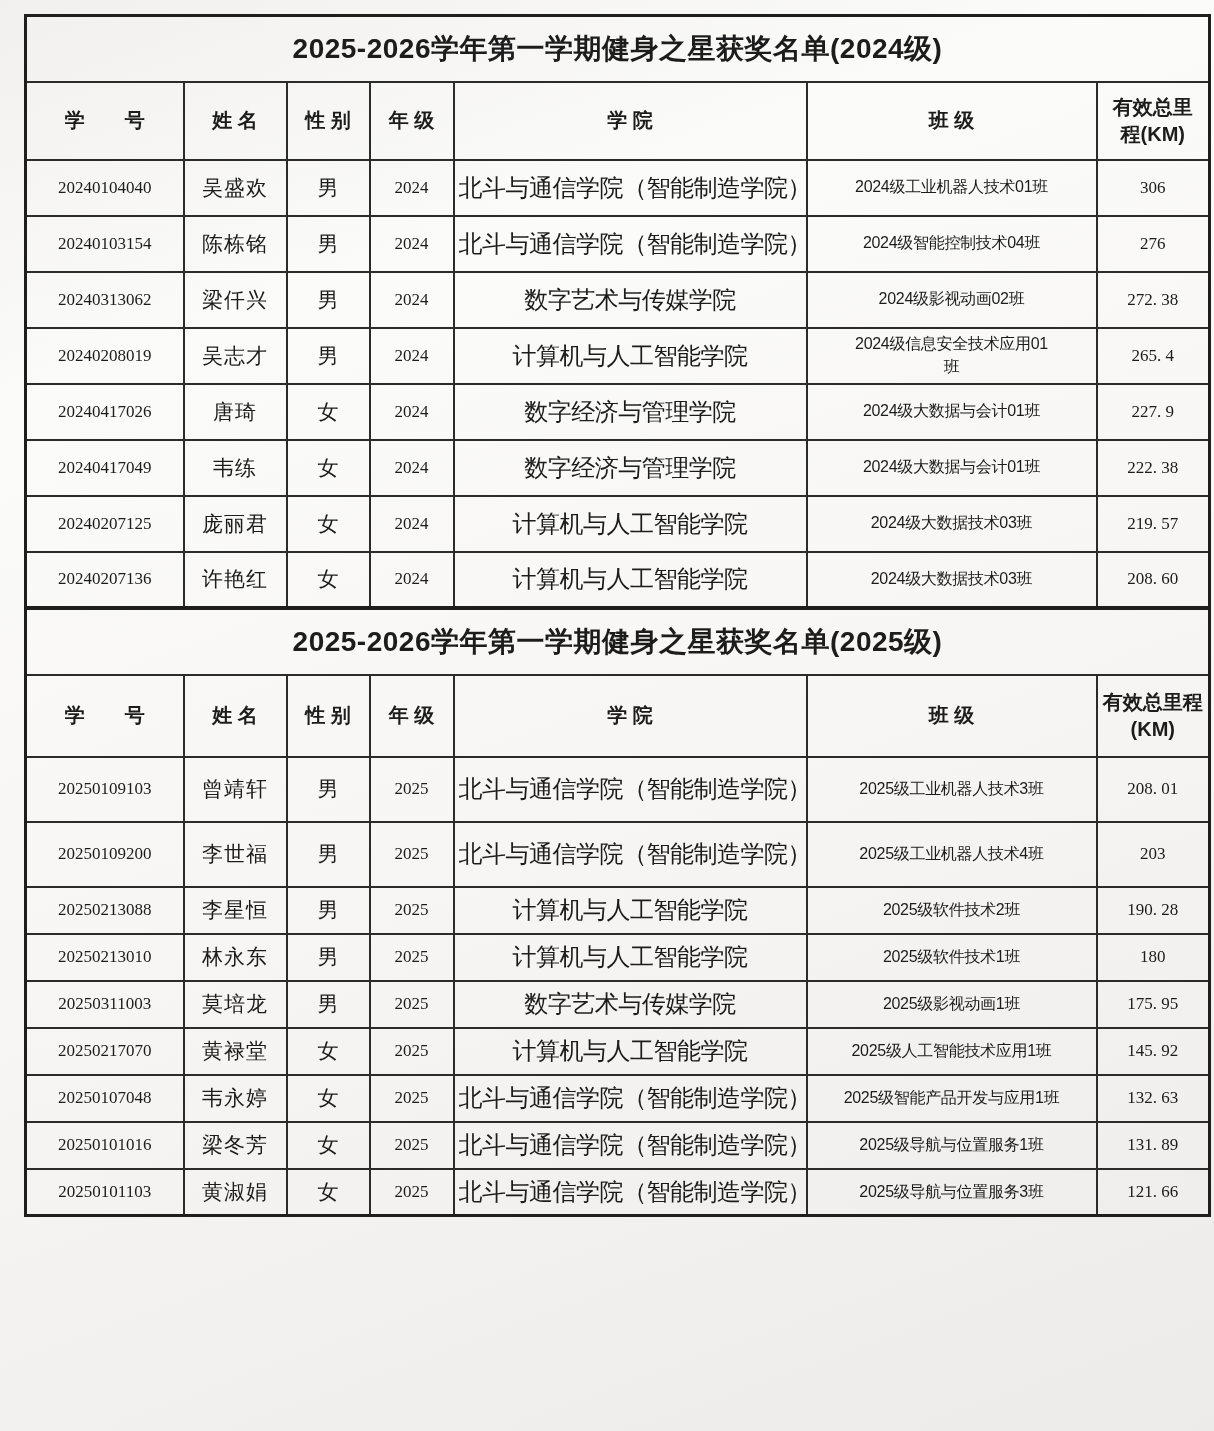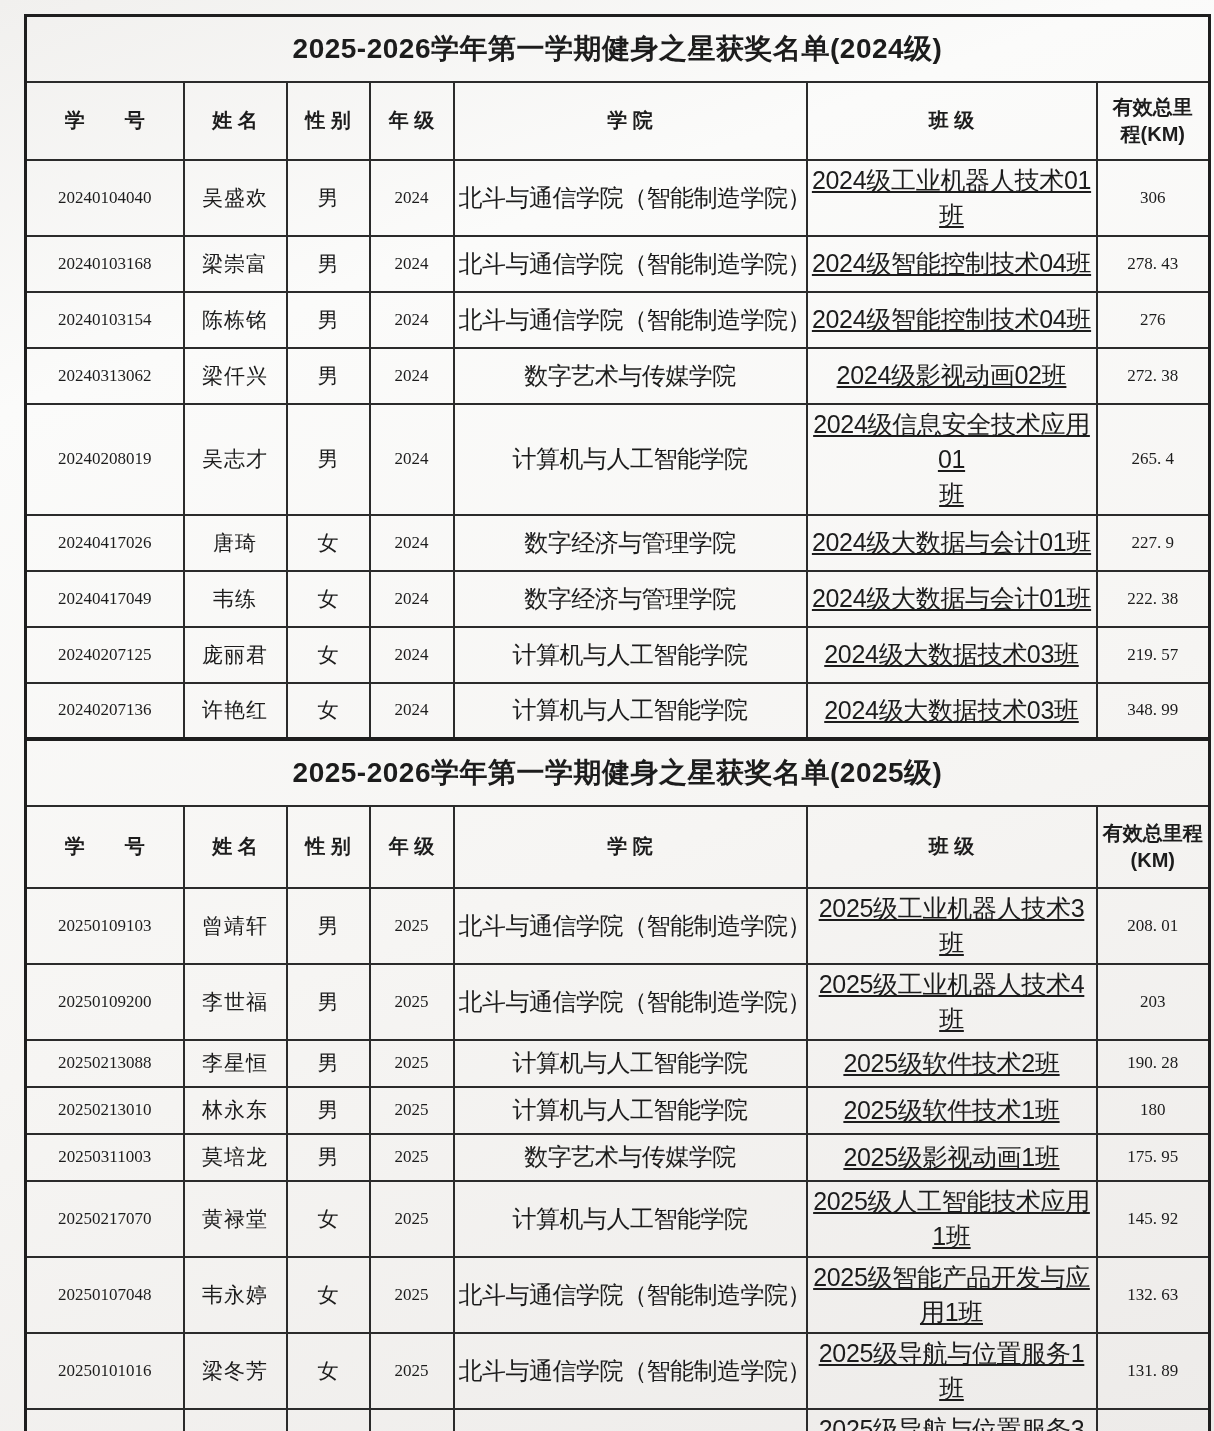--- a/index.html
+++ b/index.html
@@ -63,25 +63,24 @@
     white-space: nowrap;
   }
   tbody td.c1 { letter-spacing: 1px; white-space: nowrap; }
   tbody td.c2 { white-space: nowrap; }
   tbody td.c4 {
     font-size: 24px;
     letter-spacing: -0.5px;
     white-space: nowrap;
   }
   tbody td.c5 {
-    font-size: 25px;
+    font-size: 16px;
     letter-spacing: -0.3px;
     white-space: pre-line;
     line-height: 1.4;
-    text-decoration: underline;
   }
 </style>
 </head>
 <body>
 
 <div class="page">
 
   <table class="award t1">
     <colgroup>
       <col style="width:158px">
@@ -111,29 +110,20 @@
         <tr>
           <td class="c0">20240104040</td>
           <td class="c1">吴盛欢</td>
           <td class="c2">男</td>
           <td class="c3">2024</td>
           <td class="c4">北斗与通信学院（智能制造学院）</td>
           <td class="c5">2024级工业机器人技术01班</td>
           <td class="c6">306</td>
         </tr>
         <tr>
-          <td class="c0">20240103168</td>
-          <td class="c1">梁崇富</td>
-          <td class="c2">男</td>
-          <td class="c3">2024</td>
-          <td class="c4">北斗与通信学院（智能制造学院）</td>
-          <td class="c5">2024级智能控制技术04班</td>
-          <td class="c6">278. 43</td>
-        </tr>
-        <tr>
           <td class="c0">20240103154</td>
           <td class="c1">陈栋铭</td>
           <td class="c2">男</td>
           <td class="c3">2024</td>
           <td class="c4">北斗与通信学院（智能制造学院）</td>
           <td class="c5">2024级智能控制技术04班</td>
           <td class="c6">276</td>
         </tr>
         <tr>
           <td class="c0">20240313062</td>
@@ -181,21 +171,21 @@
           <td class="c5">2024级大数据技术03班</td>
           <td class="c6">219. 57</td>
         </tr>
         <tr>
           <td class="c0">20240207136</td>
           <td class="c1">许艳红</td>
           <td class="c2">女</td>
           <td class="c3">2024</td>
           <td class="c4">计算机与人工智能学院</td>
           <td class="c5">2024级大数据技术03班</td>
-          <td class="c6">348. 99</td>
+          <td class="c6">208. 60</td>
         </tr>
       </tbody>
   </table>
 
   <table class="award t2">
     <colgroup>
       <col style="width:158px">
         <col style="width:103px">
         <col style="width:83px">
       <col style="width:84px">

